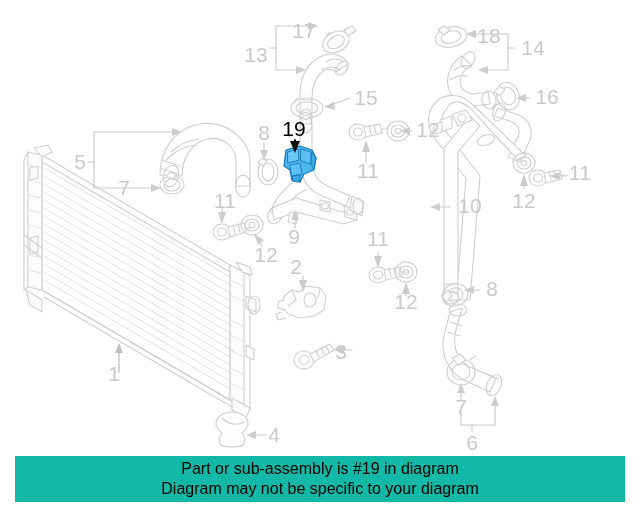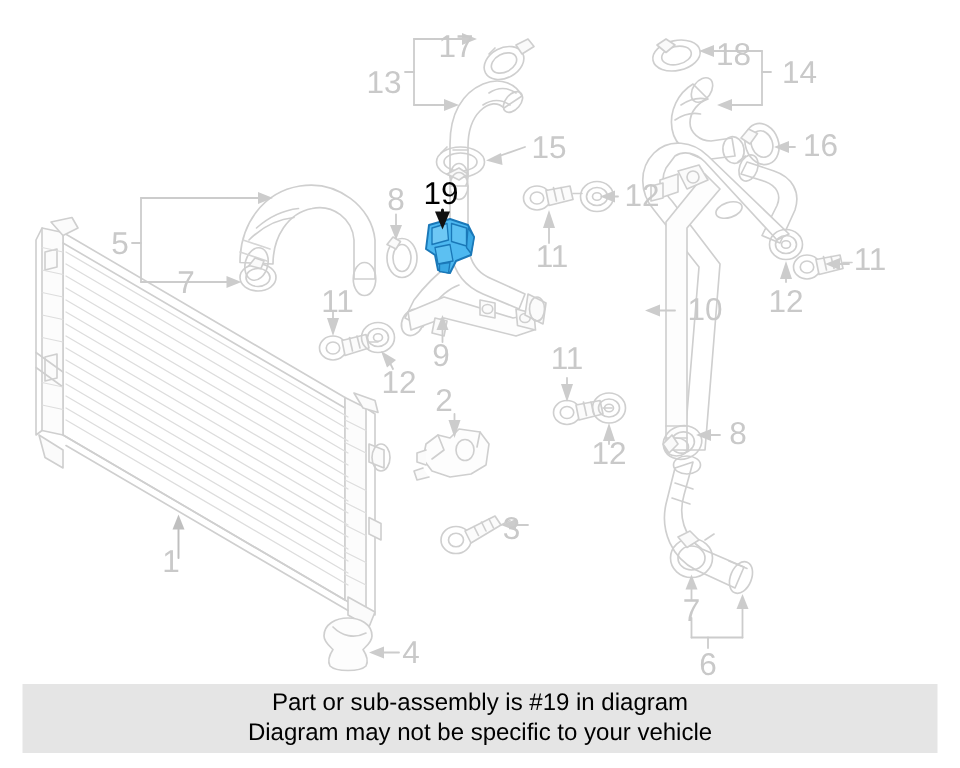--- a/index.html
+++ b/index.html
@@ -21,21 +21,21 @@
     top: 0;
     width: 640px;
     height: 512px;
   }
   .notice-banner {
     position: absolute;
     left: 15px;
     top: 456px;
     width: 610px;
     height: 46px;
-    background: #e5e5e5;
+    background: #14b8a6;
     display: flex;
     flex-direction: column;
     align-items: center;
     justify-content: center;
     box-sizing: border-box;
   }
   .notice-line {
     color: #000000;
     font-size: 16px;
     line-height: 20px;
@@ -456,16 +456,16 @@
       <text class="callout" x="366" y="105" text-anchor="middle">15</text>
       <text class="callout" x="547" y="104" text-anchor="middle">16</text>
       <text class="callout" x="304" y="38" text-anchor="middle">17</text>
       <text class="callout" x="489" y="43" text-anchor="middle">18</text>
       <text class="callout-hl" x="294" y="136" text-anchor="middle" font-size="24">19</text>
     </g>
   </svg>
 
   <div class="notice-banner">
     <div class="notice-line">Part or sub-assembly is #19 in diagram</div>
-    <div class="notice-line">Diagram may not be specific to your vehicle</div>
+    <div class="notice-line">Diagram may not be specific to your diagram</div>
   </div>
 
 </div>
 
 </body></html>

